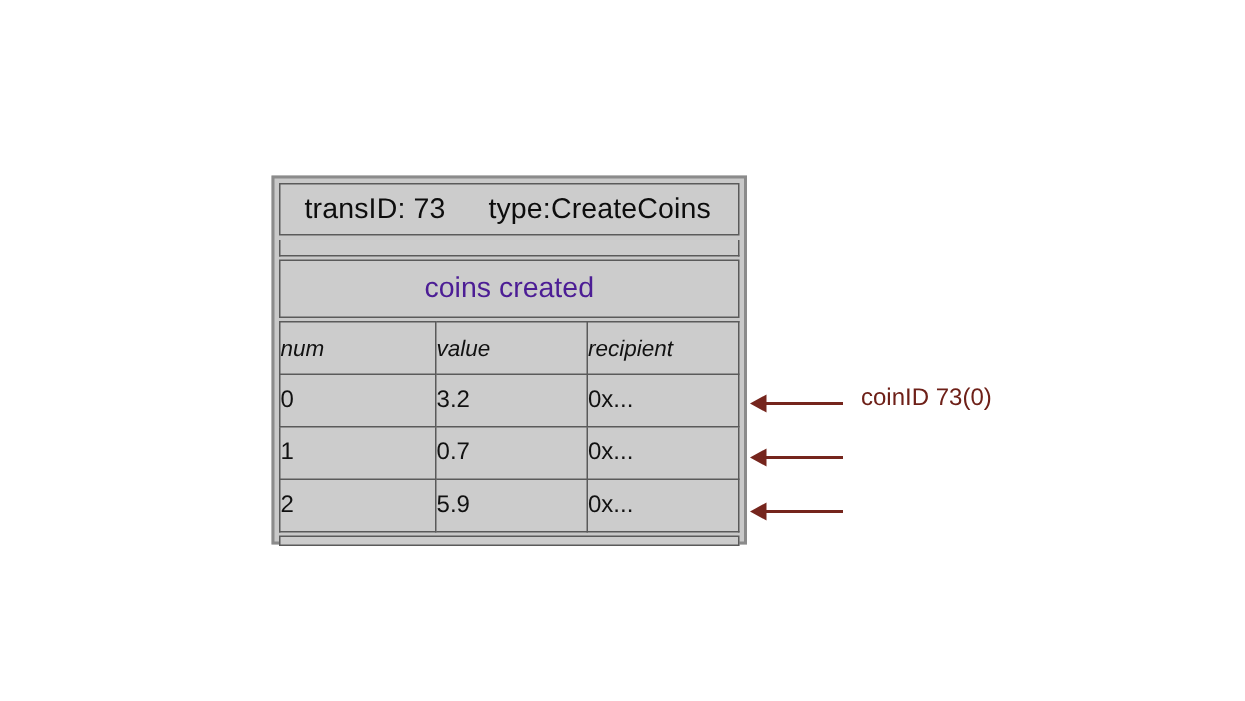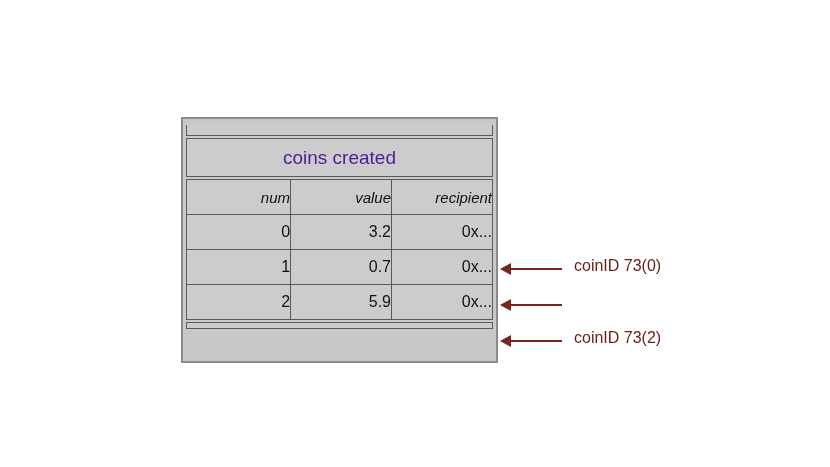--- a/index.html
+++ b/index.html
@@ -80,21 +80,21 @@
   #coin-table {
     margin-top: 2px;
     border-collapse: collapse;
     width: 100%;
     table-layout: fixed;
   }
   #coin-table td {
     border: 1px solid #5a5a5a;
     background: #cccccc;
     height: 34px;
-    text-align: right;
+    text-align: left;
     font-size: 16px;
     color: #111111;
     padding: 0;
   }
   #coin-table thead td {
     font-style: italic;
     font-size: 15px;
   }
   #coin-table col.c-num { width: 34%; }
   #coin-table col.c-val { width: 33%; }
@@ -151,20 +151,24 @@
   #ann-1 { top: 289px; }
   #ann-2 { top: 325px; }
 </style>
 </head>
 <body>
 
 <div id="canvas">
 
   <div id="trans-box">
 
+    <div id="header-row" class="cellrow">
+      <span class="htext" id="trans-id-text">transID: 73</span>
+      <span class="htext" id="trans-type-text">type:CreateCoins</span>
+    </div>
 
     <div id="spacer-strip"></div>
 
     <div id="title-row" class="cellrow">
       <span class="ttext">coins created</span>
     </div>
 
     <table id="coin-table">
       <colgroup>
         <col class="c-num">
@@ -213,16 +217,15 @@
       <span class="arrow-head"></span>
       <span class="arrow-line"></span>
     </span>
   </div>
 
   <div class="annotation" id="ann-2">
     <span class="arrow-wrap">
       <span class="arrow-head"></span>
       <span class="arrow-line"></span>
     </span>
-    <span class="ann-label">coinID 73(2)</span>
   </div>
 
 </div>
 
 </body></html>

